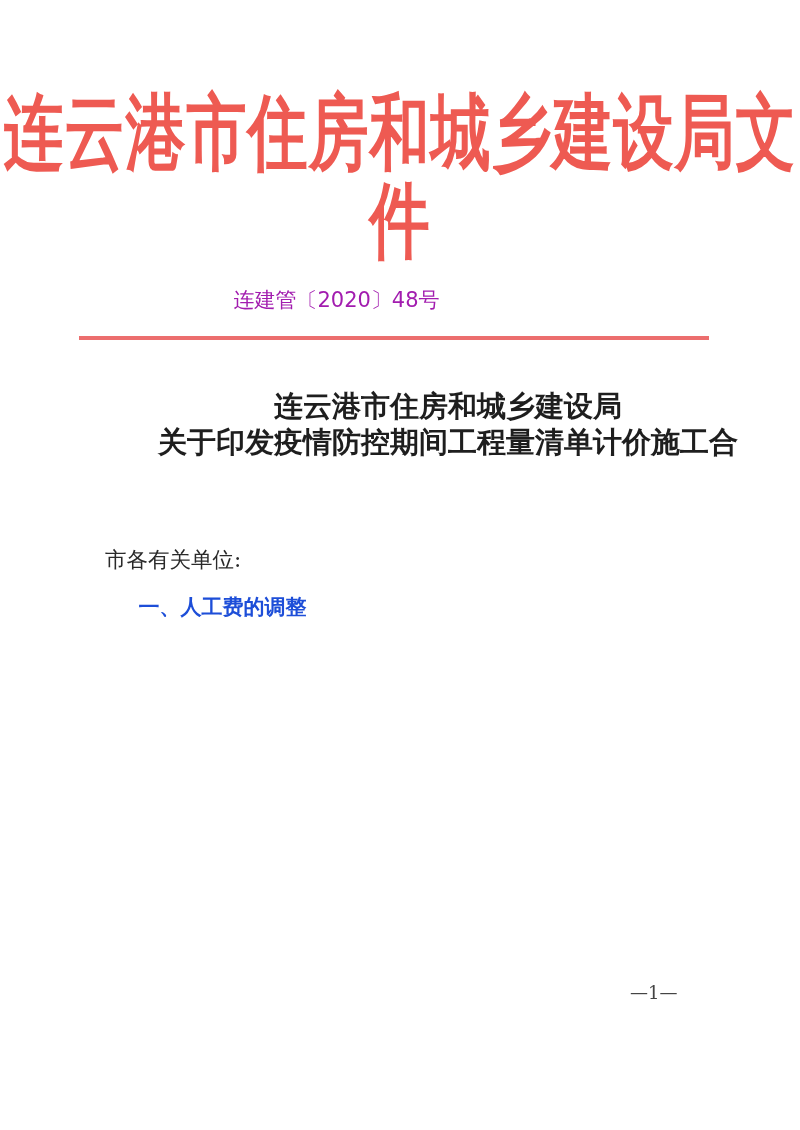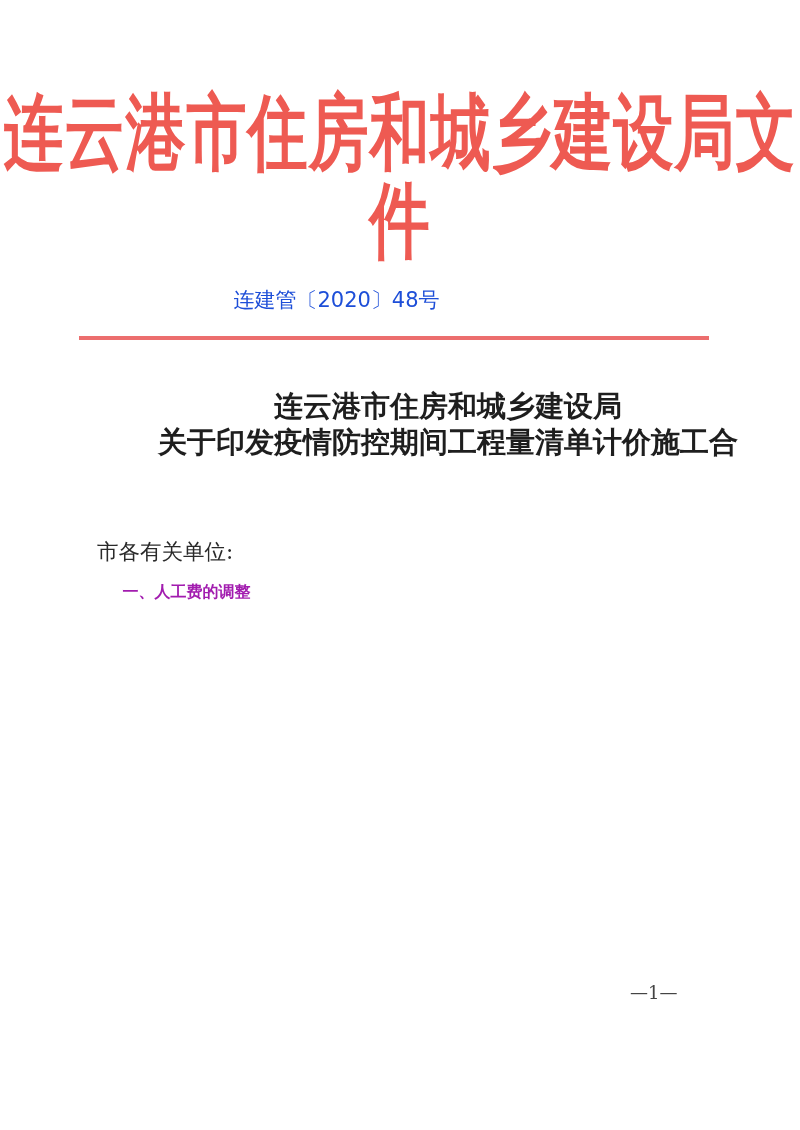--- a/index.html
+++ b/index.html
@@ -6,41 +6,41 @@
     html, body { width: 800px; height: 1130px; background: #ffffff; overflow: hidden; }
     body { position: relative; font-family: "DejaVu Serif", "Liberation Serif", serif; color: #2b2b2b; }
     .masthead {
       position: absolute; left: 0; top: 88px; width: 800px; text-align: center;
       color: #ee5a52; font-size: 60px; font-weight: bold; letter-spacing: 1px;
       transform: scaleY(1.38); transform-origin: top center; line-height: 64px;
       font-family: "DejaVu Serif", serif;
     }
     .docnum {
       position: absolute; left: 0; top: 286px; width: 645px; text-align: center;
-      font-size: 21px; color: #1d4ed8; font-family: "DejaVu Sans", sans-serif;
+      font-size: 21px; color: #a21caf; font-family: "DejaVu Sans", sans-serif;
       padding-left: 28px;
     }
     .redline {
       position: absolute; left: 79px; top: 336px; width: 630px; height: 4px;
       background: #ec6e6e;
     }
     .title {
       position: absolute; left: 0; top: 388px; width: 800px; text-align: center;
       font-size: 29px; font-weight: bold; line-height: 36px; color: #1e1e1e;
       font-family: "DejaVu Serif", serif;
       margin-left: 48px;
     }
     .body {
       position: absolute; left: 93px; top: 530px; width: 630px;
       font-size: 21.5px; line-height: 35.5px; color: #2a2a2a;
       font-family: "DejaVu Serif", serif; text-align: justify;
     }
-    .body p { margin: 4px; }
+    .body p { margin: 12px; }
     .indent { text-indent: 2em; }
-    .section { font-family: "DejaVu Sans", sans-serif; font-weight: bold; text-indent: 1.6em; font-size: 16px; color: #a21caf; }
+    .section { font-family: "DejaVu Sans", sans-serif; font-weight: bold; text-indent: 1.6em; font-size: 21px; color: #1d4ed8; }
     .pagenum {
       position: absolute; left: 630px; top: 982px; font-size: 18px; color: #444;
       font-family: "DejaVu Serif", serif;
     }
   </style>
 </head>
 <body>
 
 <div class="masthead">连云港市住房和城乡建设局文件</div>
 

